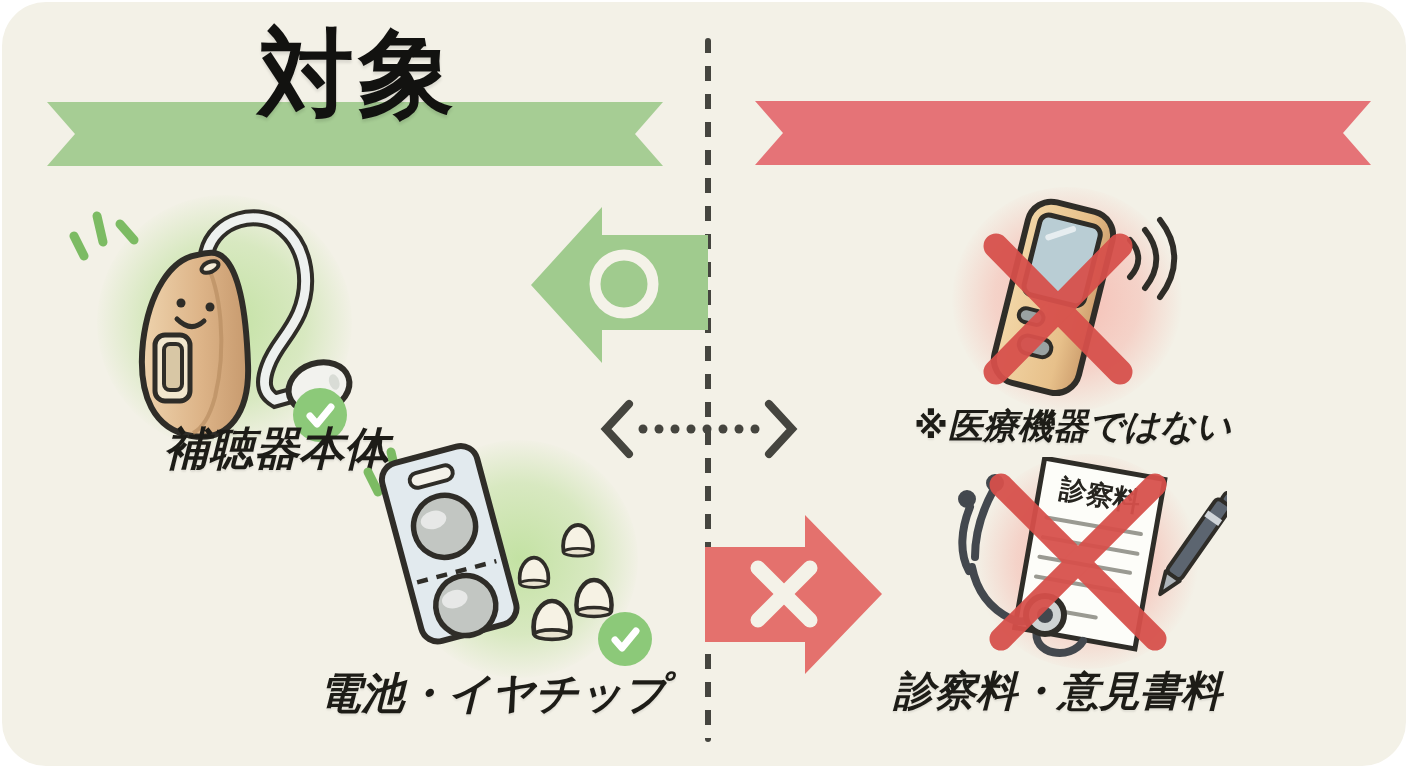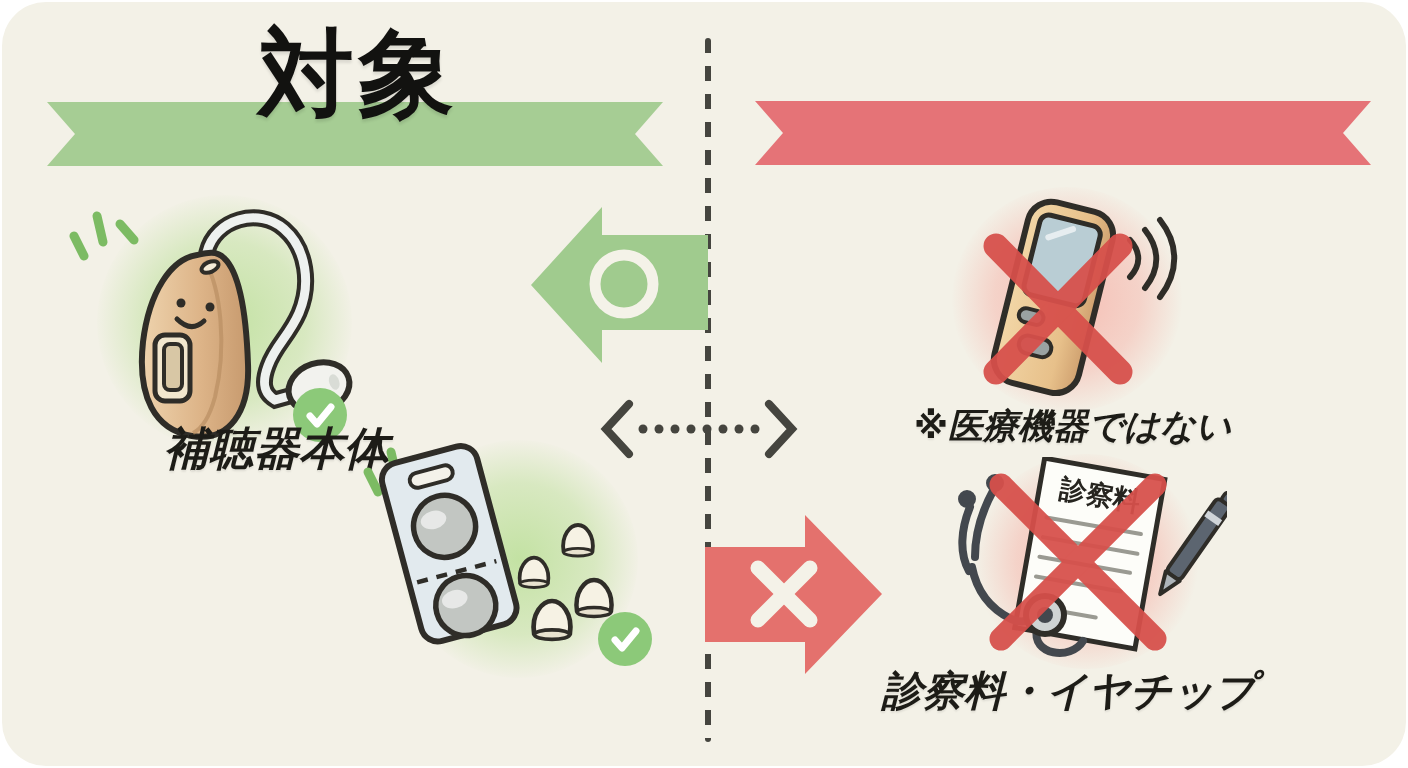--- a/index.html
+++ b/index.html
@@ -118,20 +118,21 @@
     <use href="#dome" transform="translate(206,110) scale(0.85)"></use>
     <use href="#dome" transform="translate(162,142) scale(0.82)"></use>
     <use href="#dome" transform="translate(180,190) scale(1.05)"></use>
     <use href="#dome" transform="translate(222,168) scale(1.0)"></use>
   </svg>
   <div class="abs check-badge" style="left:596px;top:610px;">
     <svg width="36" height="36" viewBox="0 0 36 36">
         <path d="M 8,19 L 15,27 L 29,10" fill="none" stroke="#ffffff" stroke-width="7" stroke-linecap="round" stroke-linejoin="round"></path>
       </svg>
   </div>
+  <div class="abs item-label" style="left:315px;top:663px;width:350px;font-size:43px;">電池・イヤチップ</div>
 
   <svg class="abs" style="left:523px;top:200px;" width="185" height="166" viewBox="0 0 185 166">
     <polygon points="183,33 77,33 77,5 6,83 77,161 77,128 183,128" fill="#a0cb8e"></polygon>
     <circle cx="99" cy="82" r="29" fill="none" stroke="#f4f2e8" stroke-width="11"></circle>
   </svg>
   <svg class="abs" style="left:700px;top:505px;" width="185" height="170" viewBox="0 0 185 170">
     <polygon points="3,40 103,40 103,8 180,87 103,167 103,135 3,135" fill="#e4716d"></polygon>
     <g stroke="#f4f2e8" stroke-width="15" stroke-linecap="round">
       <line x1="56" y1="61" x2="108" y2="113"></line>
       <line x1="108" y1="61" x2="56" y2="113"></line>
@@ -221,15 +222,15 @@
       <rect x="244" y="50" width="17" height="7" fill="#cfd4d8"></rect>
       <polygon points="244,124 261,124 252.5,146" fill="#aeb4b9" stroke="#2f2d28" stroke-width="4" stroke-linejoin="round"></polygon>
       <rect x="248" y="24" width="9" height="10" rx="3" fill="#5c6570" stroke="#2f2d28" stroke-width="3.5"></rect>
     </g>
 
     <g stroke="#d7504b" stroke-width="23" stroke-linecap="round" opacity="0.94">
       <line x1="64" y1="28" x2="218" y2="182"></line>
       <line x1="218" y1="28" x2="64" y2="182"></line>
     </g>
   </svg>
-  <div class="abs item-label" style="left:880px;top:662px;width:340px;font-size:41px;">診察料・イヤチップ</div>
+  <div class="abs item-label" style="left:880px;top:662px;width:340px;font-size:41px;">診察料・意見書料</div>
 
 </div>
 
 </body></html>

